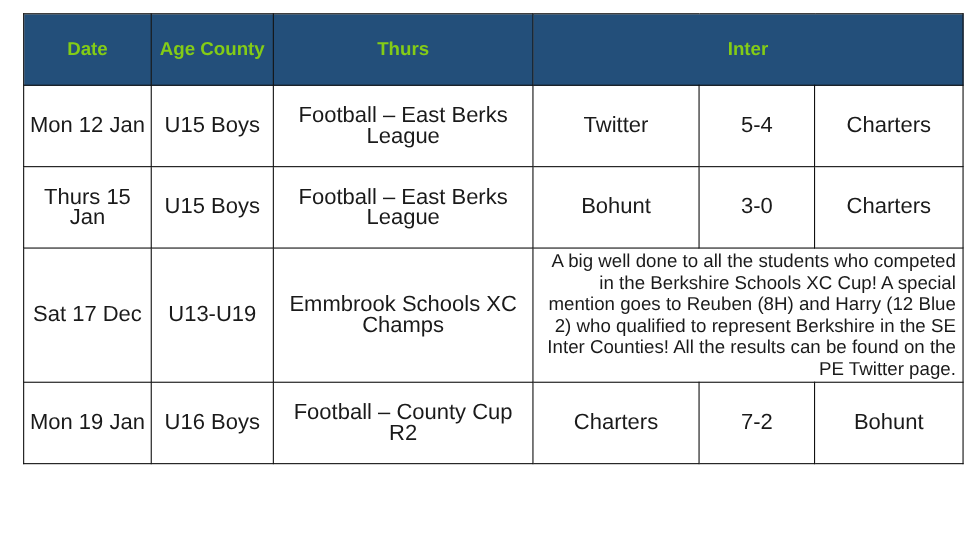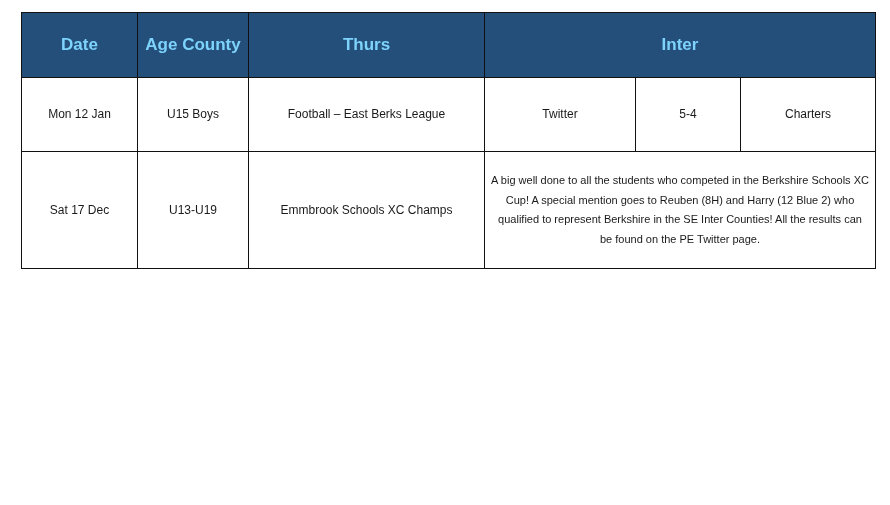--- a/index.html
+++ b/index.html
@@ -10,26 +10,26 @@
     width: 854px; border-collapse: collapse; table-layout: fixed;
   }
   table.results col.c-date { width: 116px; }
   table.results col.c-age { width: 111px; }
   table.results col.c-sport { width: 236px; }
   table.results col.c-opp { width: 151px; }
   table.results col.c-score { width: 105px; }
   table.results col.c-team { width: 135px; }
   th, td { border: 1.5px solid #111111; text-align: center; vertical-align: middle; padding: 0 4px; }
   thead th {
-    background: #234f7a; color: #7dd3fc; font-weight: bold; font-size: 17px;
+    background: #234f7a; color: #84cc16; font-weight: bold; font-size: 17px;
     height: 64px;
   }
-  tbody td { font-size: 12px; height: 73px; line-height: 19px; }
+  tbody td { font-size: 20px; height: 73px; line-height: 19px; }
   tbody tr.tall td { height: 112px; }
-  td.note { font-size: 11px; line-height: 19.5px; padding: 2px 6px; }
+  td.note { font-size: 17px; line-height: 19.5px; padding: 2px 6px; text-align: right; }
 </style>
 </head>
 <body>
 
 <table class="results">
   <colgroup>
     <col class="c-date">
       <col class="c-age">
       <col class="c-sport">
     <col class="c-opp">
@@ -46,20 +46,36 @@
   </thead>
   <tbody>
     <tr>
       <td>Mon 12 Jan</td>
       <td>U15 Boys</td>
       <td>Football – East Berks League</td>
       <td>Twitter</td>
       <td><span>5-4</span></td>
       <td>Charters</td>
     </tr>
+    <tr>
+      <td>Thurs 15 Jan</td>
+      <td>U15 Boys</td>
+      <td>Football – East Berks League</td>
+      <td>Bohunt</td>
+      <td><span>3-0</span></td>
+      <td>Charters</td>
+    </tr>
     <tr class="tall">
       <td>Sat 17 Dec</td>
       <td>U13-U19</td>
       <td>Emmbrook Schools XC Champs</td>
       <td colspan="3" class="note">A big well done to all the students who competed in the Berkshire Schools XC Cup! A special mention goes to Reuben (8H) and Harry (12 Blue 2) who qualified to represent Berkshire in the SE Inter Counties! All the results can be found on the PE Twitter page.</td>
     </tr>
+    <tr>
+      <td>Mon 19 Jan</td>
+      <td>U16 Boys</td>
+      <td>Football – County Cup R2</td>
+      <td>Charters</td>
+      <td><span>7-2</span></td>
+      <td>Bohunt</td>
+    </tr>
   </tbody>
 </table>
 
 </body></html>

